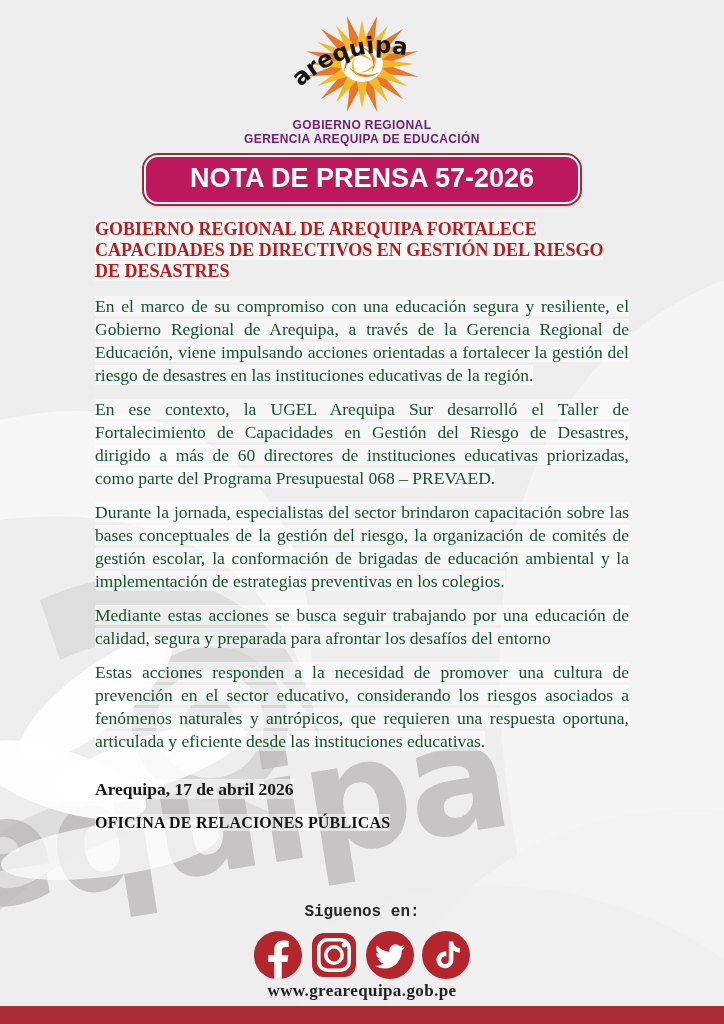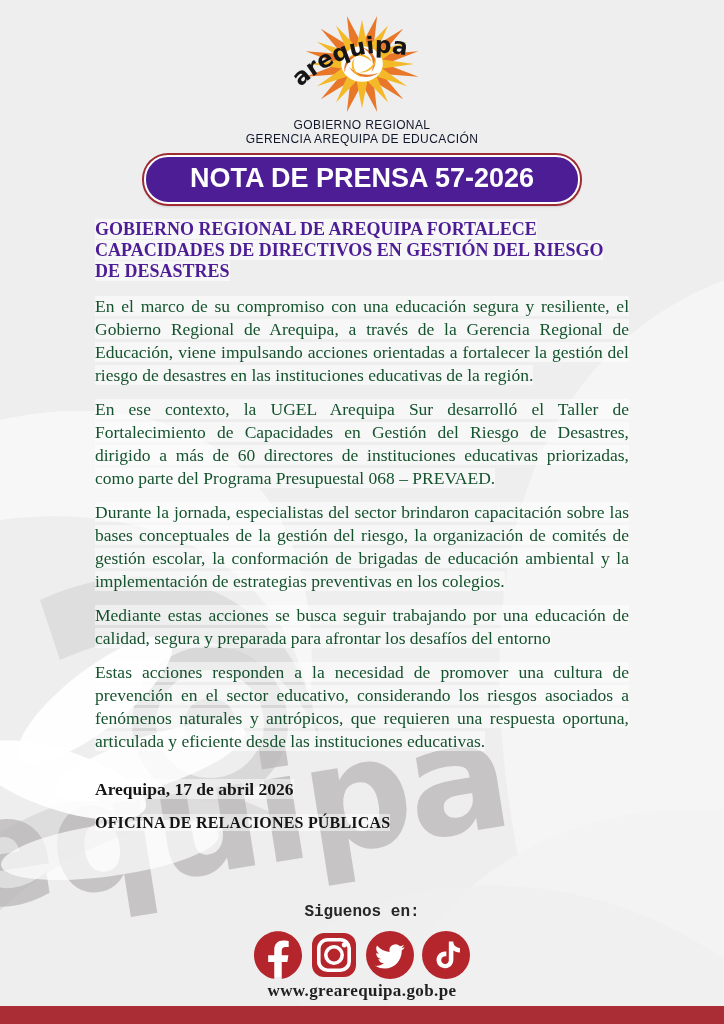--- a/index.html
+++ b/index.html
@@ -15,37 +15,37 @@
     font-size:152px; letter-spacing:-4px; color:#bcbaba; opacity:.8;
     transform:rotate(-9deg); white-space:nowrap;
   }
   .overlay-art{position:absolute;left:0;top:0;z-index:1;pointer-events:none;}
 
   .layer{position:relative;z-index:2;}
   .header{padding-top:10px; text-align:center;}
   .logo-svg{display:block;margin:0 auto;}
   .org-line{
     font-family:"Liberation Sans","DejaVu Sans",sans-serif;
-    font-weight:normal; font-size:12px; line-height:14px;
-    color:#0f172a; letter-spacing:.4px;
+    font-weight:bold; font-size:12px; line-height:14px;
+    color:#701a75; letter-spacing:.4px;
   }
   .banner{
     display:inline-block; margin-top:9px;
-    background:#4c1d95; color:#fff;
+    background:#be185d; color:#fff;
     font-family:"Liberation Sans","DejaVu Sans",sans-serif;
     font-weight:bold; font-size:27px; line-height:1;
-    padding:8px 44px 10px; border-radius:24px;
+    padding:8px 44px 10px; border-radius:14px;
     border:2px solid #fff;
     box-shadow:0 0 0 2px #9e2b33, 0 2px 3px rgba(0,0,0,.25);
   }
 
   .content{margin:15px 95px 0;}
   .content h1{
     margin:0 0 13px; font-size:18px; line-height:21px;
-    font-weight:bold; color:#4c1d95; text-align:left;
+    font-weight:bold; color:#b91c1c; text-align:left;
   }
   .content p{margin:0 0 11px; font-size:17.5px; line-height:23px; color:#14532d; text-align:justify;}
   .hl{
     background:rgba(255,255,255,.5);
     -webkit-box-decoration-break:clone; box-decoration-break:clone;
   }
   .dateline{margin-top:26px; font-weight:bold; font-size:17.5px; color:#161616; }
   .signoff{margin-top:14px; font-weight:bold; font-size:16px; letter-spacing:.2px; color:#141414; text-align:left;}
 
   .follow-label{

